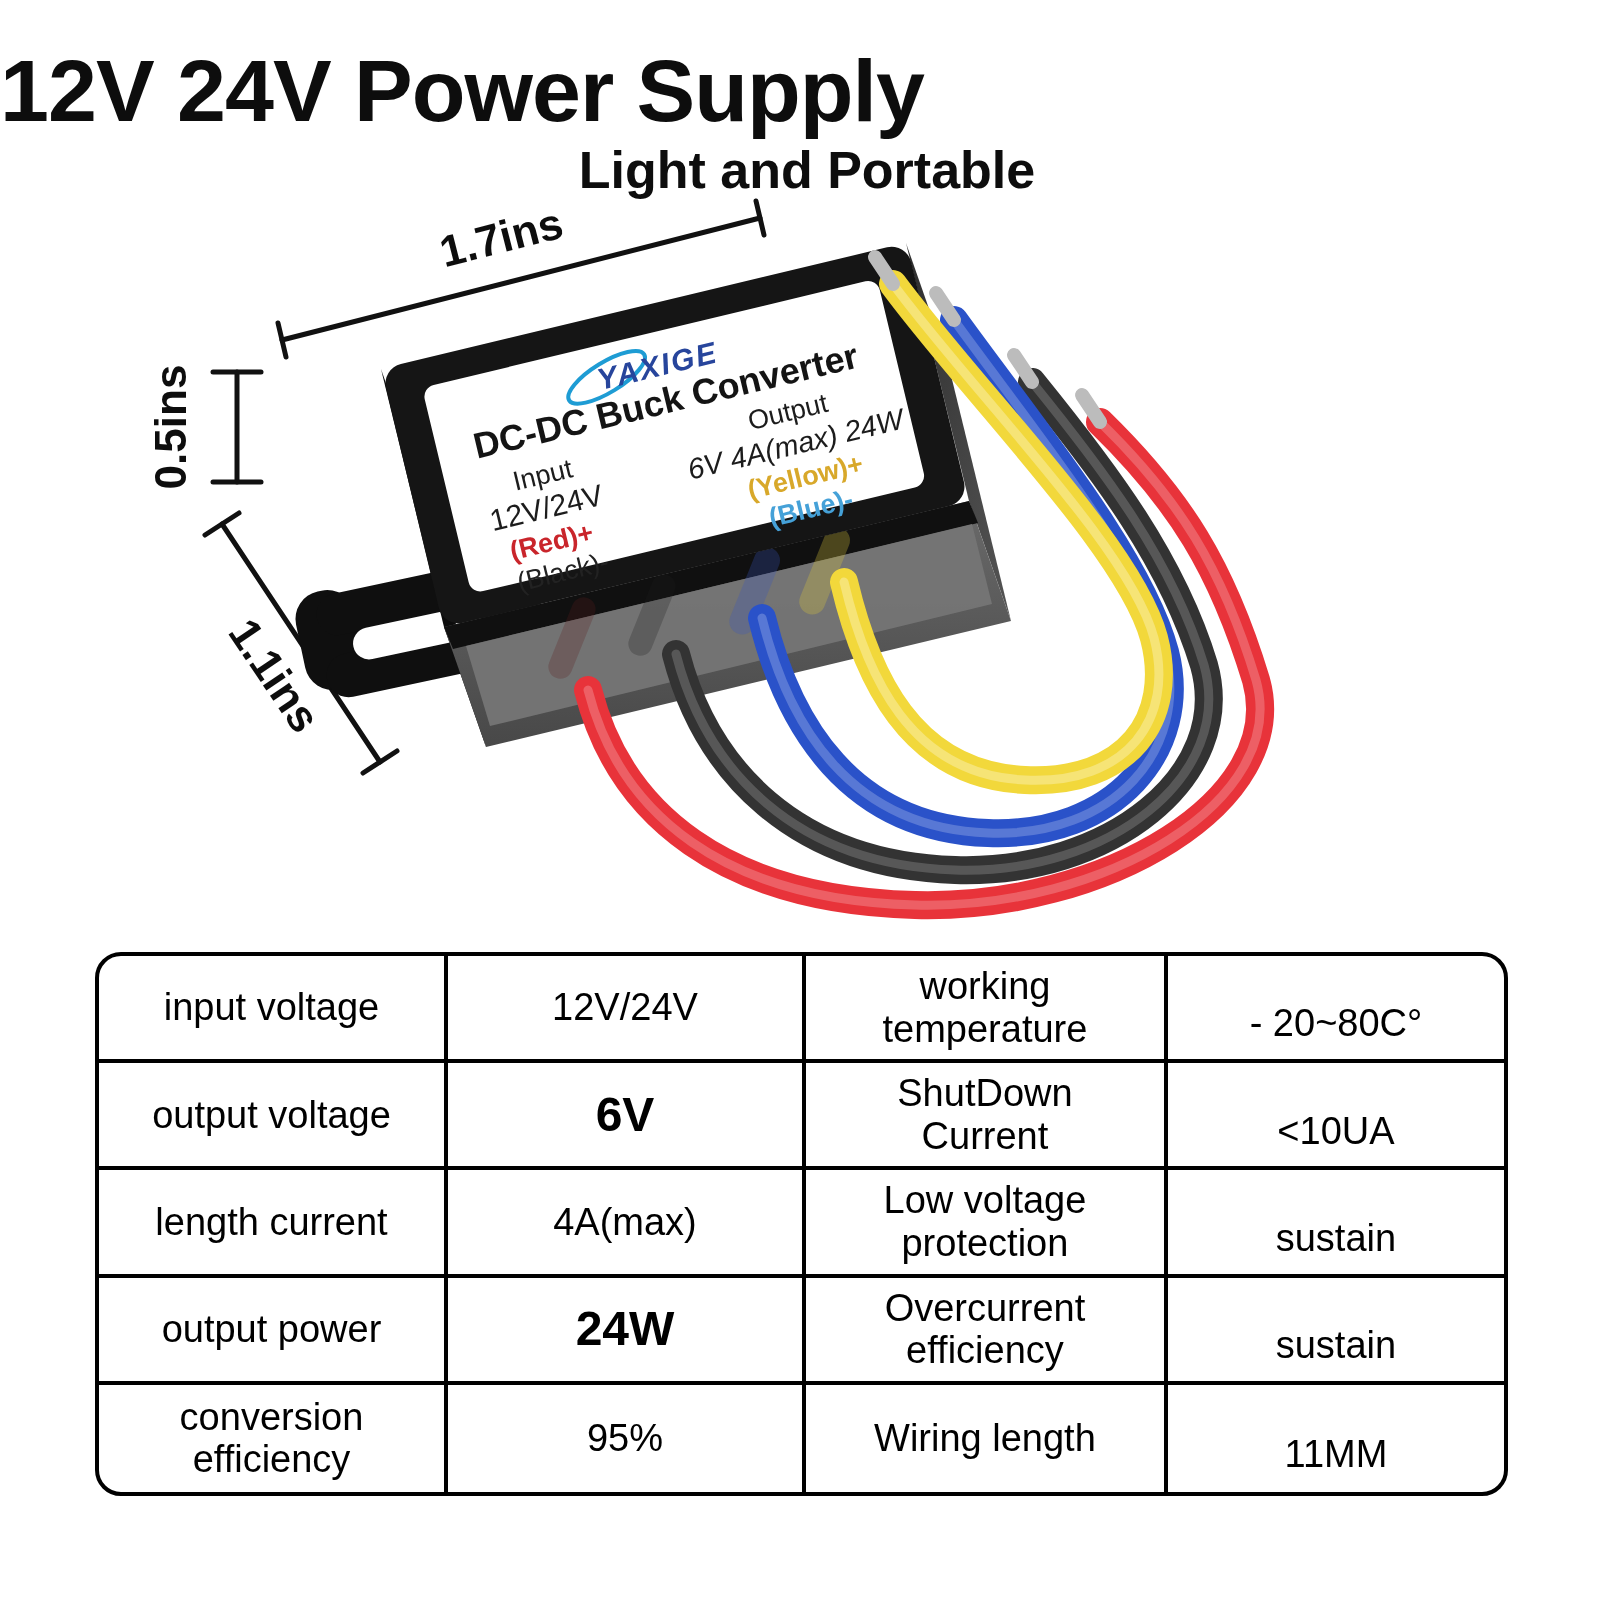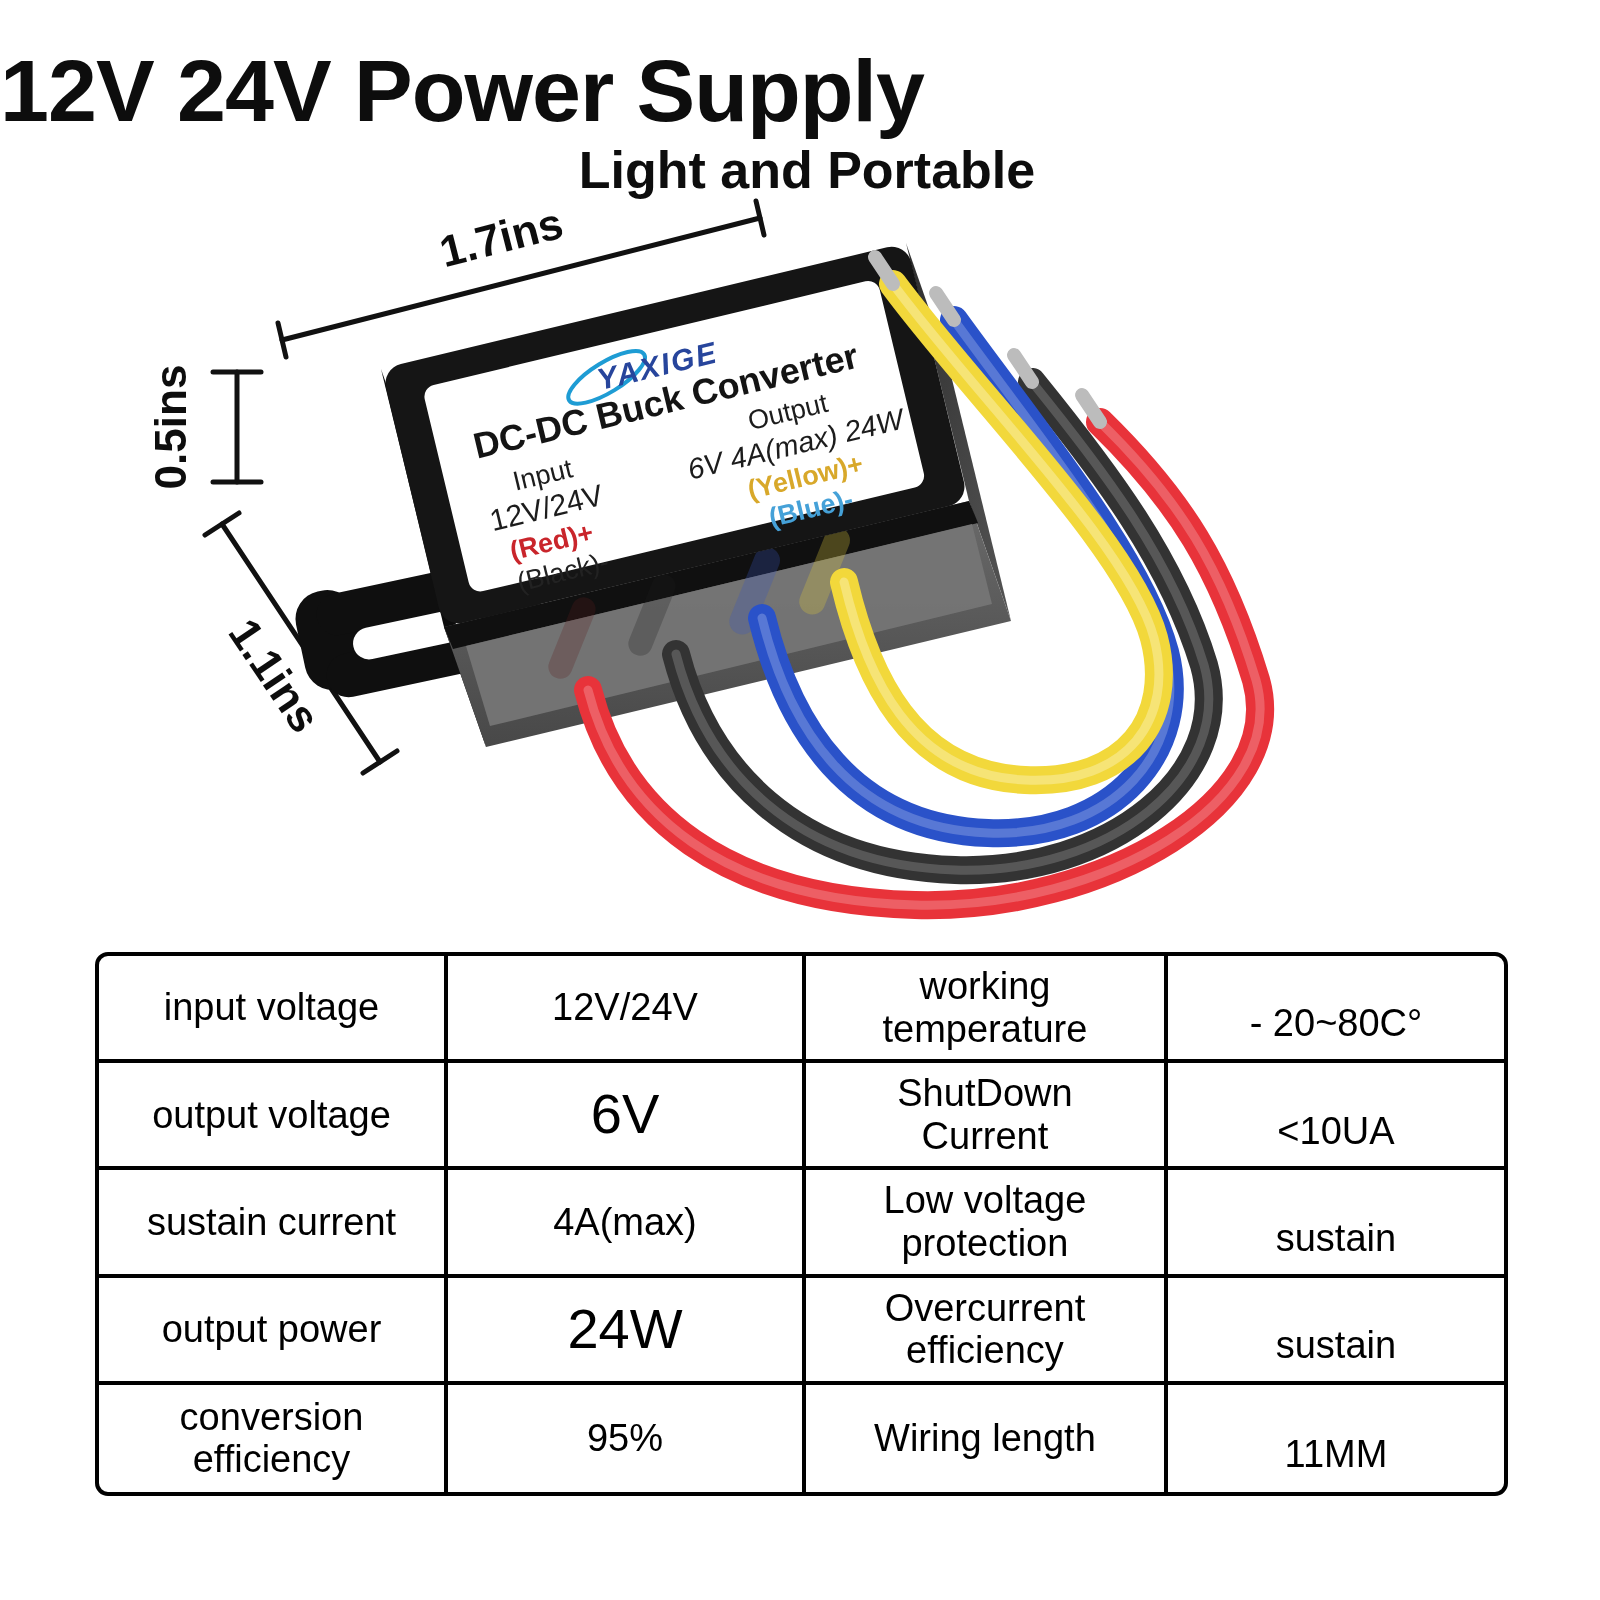--- a/index.html
+++ b/index.html
@@ -16,33 +16,33 @@
     font-size:52px;font-weight:bold;color:#0d0d0d;white-space:nowrap;padding-left:7px;
   }
   svg.illustration{position:absolute;left:0;top:0;width:1600px;height:1600px;}
   svg text{font-family:"Liberation Sans",sans-serif;}
   .dim-text{font-size:44px;font-weight:bold;fill:#0d0d0d;}
   .lbl-small{font-size:27px;fill:#1c1c1c;}
   .lbl-mid{font-size:30px;fill:#1c1c1c;}
 
   .spec-table{
     position:absolute;left:95px;top:952px;width:1405px;height:536px;
-    border:4px solid #000;border-radius:13px;overflow:hidden;background:#fff;
+    border:4px solid #000;border-radius:26px;overflow:hidden;background:#fff;
     display:grid;grid-template-columns:351fr 360fr 364fr 338fr;grid-auto-rows:1fr;
   }
   .spec-cell{
     display:flex;align-items:center;justify-content:center;text-align:center;
     font-size:38px;line-height:1.12;color:#000;
     border-right:4px solid #000;border-bottom:4px solid #000;
   }
   .spec-cell:nth-child(4n){border-right:none;margin-top:32px;}
   .spec-cell:nth-child(n+17){border-bottom:none;}
   .spec-cell.c0{padding:0 26px;}
   .spec-cell.c2{padding:4px 64px;}
-  .spec-cell.big{font-weight:normal;font-size:56px;text-align:center;}
+  .spec-cell.big{font-weight:bold;font-size:48px;text-align:center;}
 </style>
 </head>
 <body>
 
 <div class="canvas">
 
   <div class="title">12V 24V Power Supply</div>
   <div class="subtitle">Light and Portable</div>
 
   <svg class="illustration" viewBox="0 0 1600 1600" xmlns="http://www.w3.org/2000/svg">
@@ -143,21 +143,21 @@
     <div class="spec-cell c0">input voltage</div>
     <div class="spec-cell c1">12V/24V</div>
     <div class="spec-cell c2">working temperature</div>
     <div class="spec-cell c3">- 20~80C°</div>
 
     <div class="spec-cell c0">output voltage</div>
     <div class="spec-cell c1 big">6V</div>
     <div class="spec-cell c2">ShutDown Current</div>
     <div class="spec-cell c3">&lt;10UA</div>
 
-    <div class="spec-cell c0">sustain current</div>
+    <div class="spec-cell c0">length current</div>
     <div class="spec-cell c1">4A(max)</div>
     <div class="spec-cell c2">Low voltage protection</div>
     <div class="spec-cell c3">sustain</div>
 
     <div class="spec-cell c0">output power</div>
     <div class="spec-cell c1 big">24W</div>
     <div class="spec-cell c2">Overcurrent efficiency</div>
     <div class="spec-cell c3">sustain</div>
 
     <div class="spec-cell c0">conversion efficiency</div>

